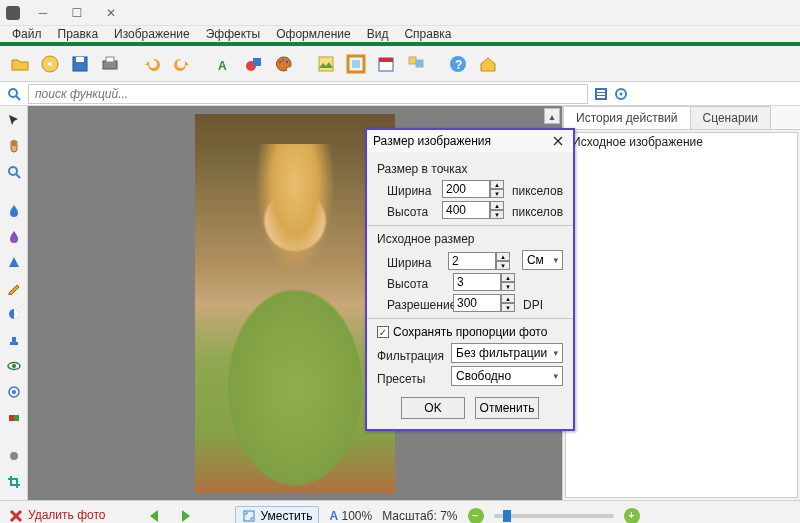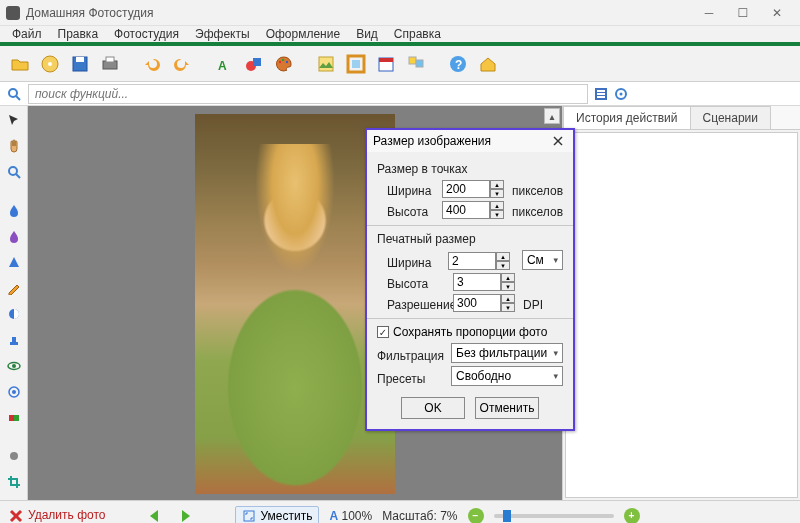--- a/index.html
+++ b/index.html
@@ -84,30 +84,29 @@
   .btns { display:flex; justify-content:center; gap:10px; padding:8px 0 4px;}
   .btn { width:64px; height:22px; border:1px solid #888; background:#efefef; cursor:pointer; display:flex;align-items:center;justify-content:center;}
 
   svg { display:block; }
 </style>
 </head>
 <body>
 
 <div class="titlebar">
   <div class="app-icon"></div>
-  <div class="title">Домашняя Фотостудия</div>
   <div class="win-btn">─</div>
   <div class="win-btn">☐</div>
   <div class="win-btn">✕</div>
 </div>
 
 <div class="menubar">
   <div class="menu">Файл</div>
   <div class="menu">Правка</div>
-  <div class="menu">Фотостудия</div>
+  <div class="menu">Изображение</div>
   <div class="menu">Эффекты</div>
   <div class="menu">Оформление</div>
   <div class="menu">Вид</div>
   <div class="menu">Справка</div>
 </div>
 
 <div class="toolbar">
   <div class="tb-btn">
       <svg width="20" height="20">
         <path d="M2 6h6l2 2h8v8H2z" fill="#f5c542" stroke="#c08a10"></path>
@@ -310,20 +309,21 @@
     <div class="scrollbtn">▴</div>
     <div class="photo"></div>
   </div>
 
   <div class="right-panel">
     <div class="tabs">
       <div class="tab active">История действий</div>
       <div class="tab">Сценарии</div>
     </div>
     <div class="history">
+      <div class="hist-item">Исходное изображение</div>
     </div>
   </div>
 </div>
 
 <div class="bottombar">
   <div class="del-btn">
     <svg width="16" height="16">
         <line x1="3" y1="3" x2="13" y2="13" stroke="#d03030" stroke-width="3"></line>
         <line x1="13" y1="3" x2="3" y2="13" stroke="#d03030" stroke-width="3"></line>
       </svg>
@@ -389,21 +389,21 @@
       <div class="numfield">
           <input value="400" style="">
           <div class="spin">
             <div>▴</div>
             <div>▾</div>
           </div>
         </div>
       <span class="unit">пикселов</span>
     </div>
     <div class="hr"></div>
-    <div class="group-label">Печатный размер</div>
+    <div class="group-label">Исходное размер</div>
     <div class="row">
       <label>Ширина</label>
       <div class="numfield">
           <input value="2" style="">
           <div class="spin">
             <div>▴</div>
             <div>▾</div>
           </div>
         </div>
       <div class="sel" style="width:44px;margin-left:4px">

